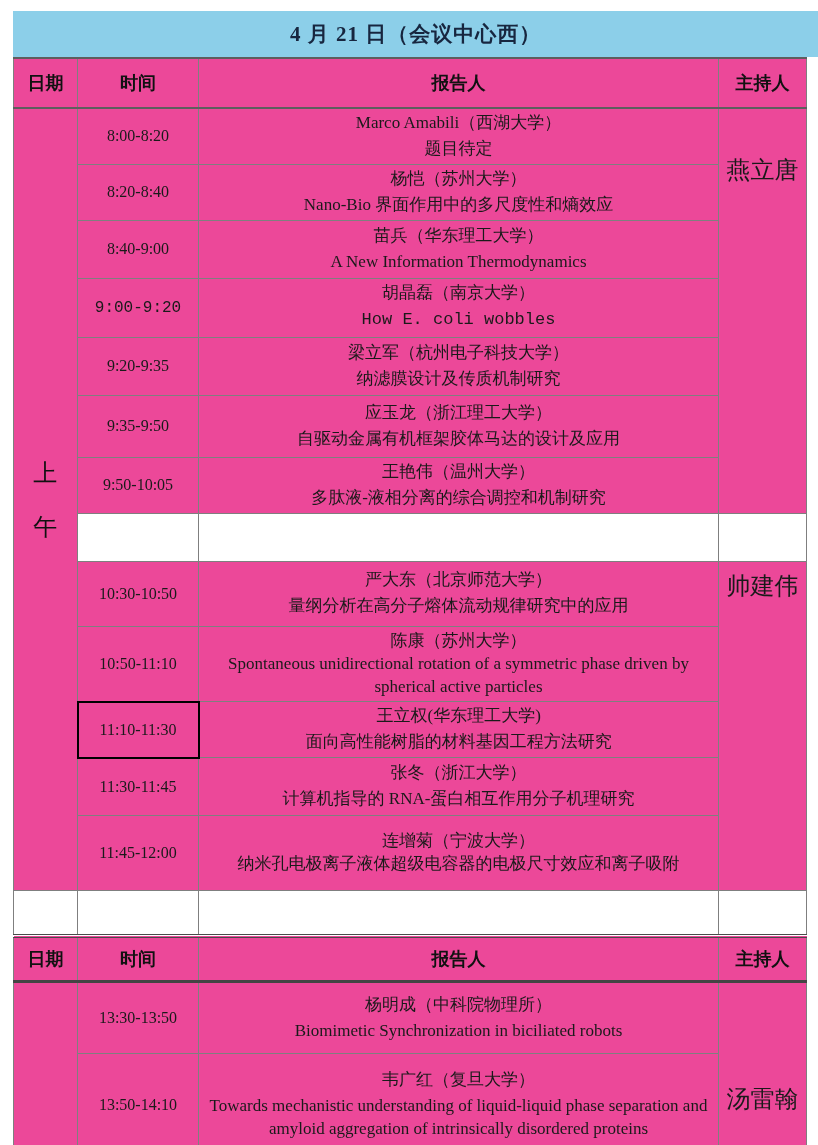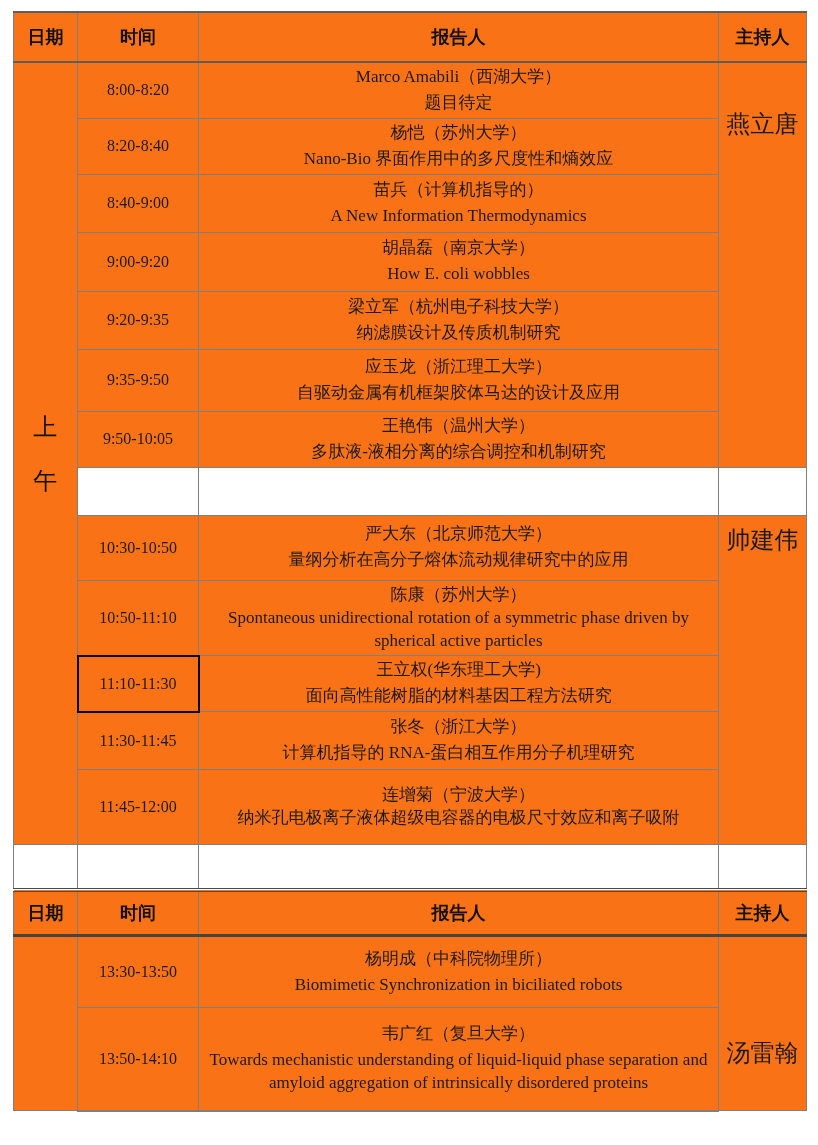--- a/index.html
+++ b/index.html
@@ -20,21 +20,21 @@
     width:793px;border-collapse:collapse;table-layout:fixed;
   }
   col.c-date{width:64px;}
   col.c-time{width:121px;}
   col.c-speaker{width:520px;}
   col.c-chair{width:88px;}
   td,th{
     border:1px solid #7f7f7f;
     padding:2px 4px;
     text-align:center;vertical-align:middle;
-    background:#f97316;
+    background:#ec4899;
   }
   tr.hdr th{
     font-size:18px;font-weight:bold;color:#111;
     border-top:2px solid #5e5e5e;
     border-bottom:2px solid #5e5e5e;
   }
   tr.hdr2 th{
     border-top:4px double #4a4a4a;
     border-bottom:3px solid #444;
   }
@@ -53,20 +53,23 @@
   td.pad-chair-2{padding-top:8px;}
   td.pad-chair-3{padding-top:100px;}
   tr.spacer td{background:#fff;}
   table.sched tr:last-child td{border-bottom:2px solid #7f7f7f;}
 </style>
 </head>
 <body>
 
 <div class="page">
 
+  <div class="banner">
+    <span>4 月 21 日（会议中心西）</span>
+  </div>
 
   <table class="sched">
     <colgroup>
         <col class="c-date">
         <col class="c-time">
         <col class="c-speaker">
         <col class="c-chair">
       </colgroup>
 
     <tbody>
@@ -94,25 +97,25 @@
     <tr style="height:53px;">
       <td class="time">8:20-8:40</td>
       <td class="speaker">
         <div class="nm">杨恺（苏州大学）</div>
         <div>Nano-Bio 界面作用中的多尺度性和熵效应</div>
       </td>
     </tr>
     <tr style="height:58px;">
       <td class="time">8:40-9:00</td>
       <td class="speaker">
-        <div class="nm">苗兵（计算机指导的）</div>
+        <div class="nm">苗兵（华东理工大学）</div>
         <div>A New Information Thermodynamics</div>
       </td>
     </tr>
-    <tr style="height:59px;">
+    <tr style="height:59px;font-family:Liberation Mono, monospace;">
       <td class="time">9:00-9:20</td>
       <td class="speaker">
         <div class="nm">胡晶磊（南京大学）</div>
         <div>How E. coli wobbles</div>
       </td>
     </tr>
     <tr style="height:58px;">
       <td class="time">9:20-9:35</td>
       <td class="speaker">
         <div class="nm">梁立军（杭州电子科技大学）</div>

